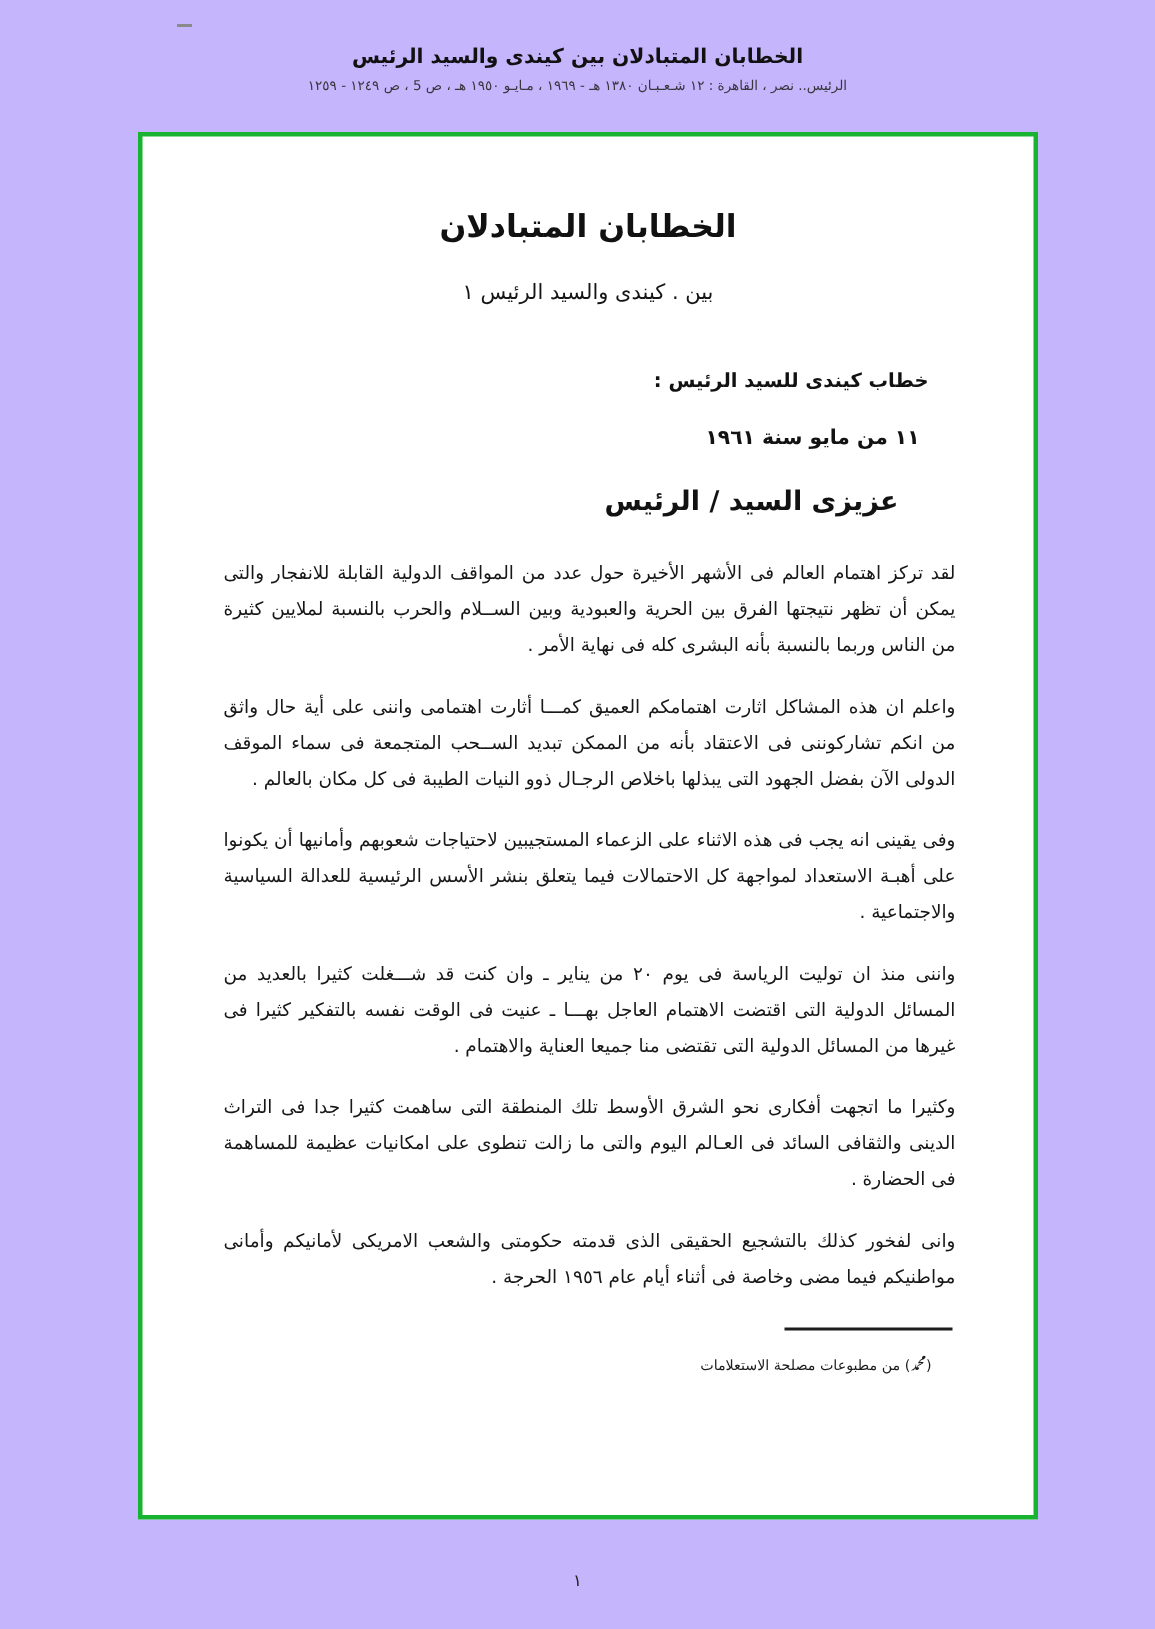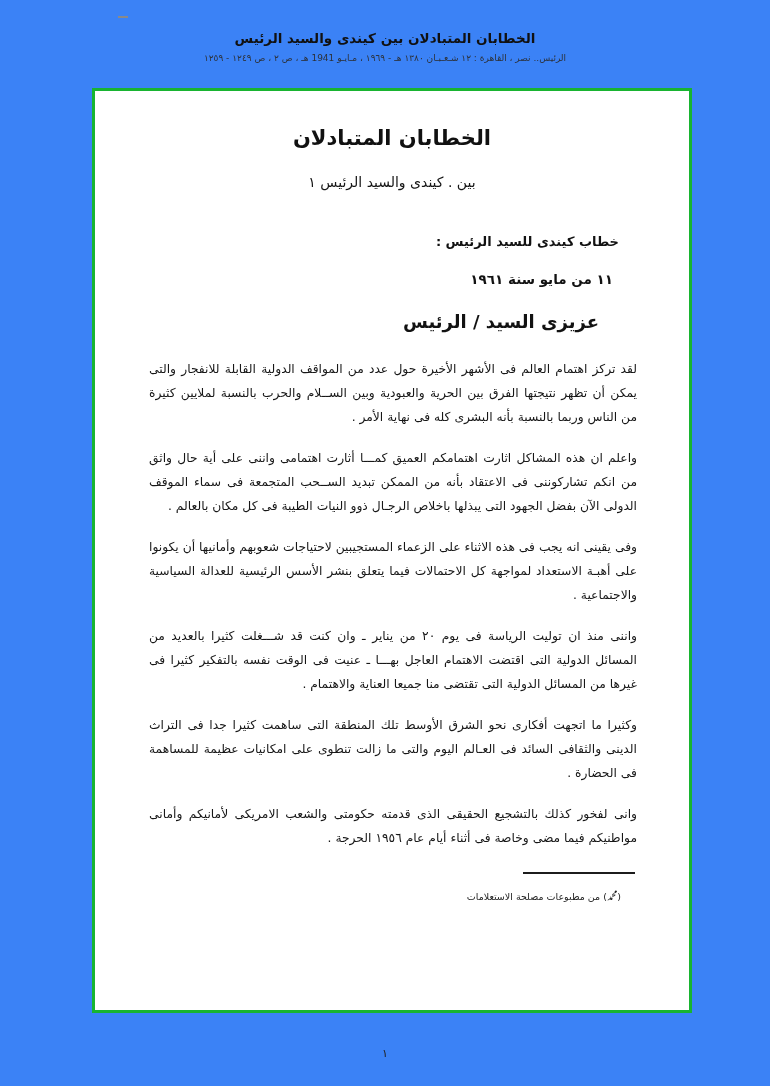--- a/index.html
+++ b/index.html
@@ -12,21 +12,21 @@
     height: 1086px;
     position: relative;
     font-family: "DejaVu Sans", "Liberation Sans", sans-serif;
     color: #141414;
     overflow: hidden;
   }
 
   .page {
     position: absolute;
     inset: 0;
-    background: #3b82f6;
+    background: #c4b5fd;
   }
 
   
   .doc-header {
     position: absolute;
     top: 30px;
     left: 0;
     right: 0;
     text-align: center;
   }
@@ -61,21 +61,21 @@
     left: 92px;
     width: 600px;
     height: 925px;
     border: 3px solid #18b431;
     box-sizing: border-box;
     background: #ffffff;
   }
   .frame-inner {
     position: absolute;
     inset: 0;
-    padding: 19px 46px 20px 46px;
+    padding: 32px 46px 20px 46px;
     box-sizing: border-box;
     direction: rtl;
   }
 
   .title-main {
     text-align: center;
     font-size: 21px;
     font-weight: bold;
     color: #111;
     margin-top: 16px;
@@ -156,21 +156,21 @@
 </style>
 </head>
 <body>
 
 <div class="page">
 
   <div class="tiny-mark"></div>
 
   <div class="doc-header">
     <div class="hdr-title">الخطابان المتبادلان بين كيندى والسيد الرئيس</div>
-    <div class="hdr-sub">الرئيس.. نصر ، القاهرة : ١٢ شـعـبـان ١٣٨٠ هـ - ١٩٦٩ ، مـايـو 1941 هـ ، ص ٢ ، ص ١٢٤٩ - ١٢٥٩</div>
+    <div class="hdr-sub">الرئيس.. نصر ، القاهرة : ١٢ شـعـبـان ١٣٨٠ هـ - ١٩٦٩ ، مـايـو ١٩٥٠ هـ ، ص 5 ، ص ١٢٤٩ - ١٢٥٩</div>
   </div>
 
   <div class="frame" style="border-color: rgb(24, 180, 49);">
     <div class="frame-inner">
 
       <div class="title-main">الخطابان المتبادلان</div>
       <div class="title-sub">بين . كيندى والسيد الرئيس ١</div>
 
       <div class="lead">خطاب كيندى للسيد الرئيس :</div>
       <div class="date-line">١١ من مايو سنة ١٩٦١</div>

